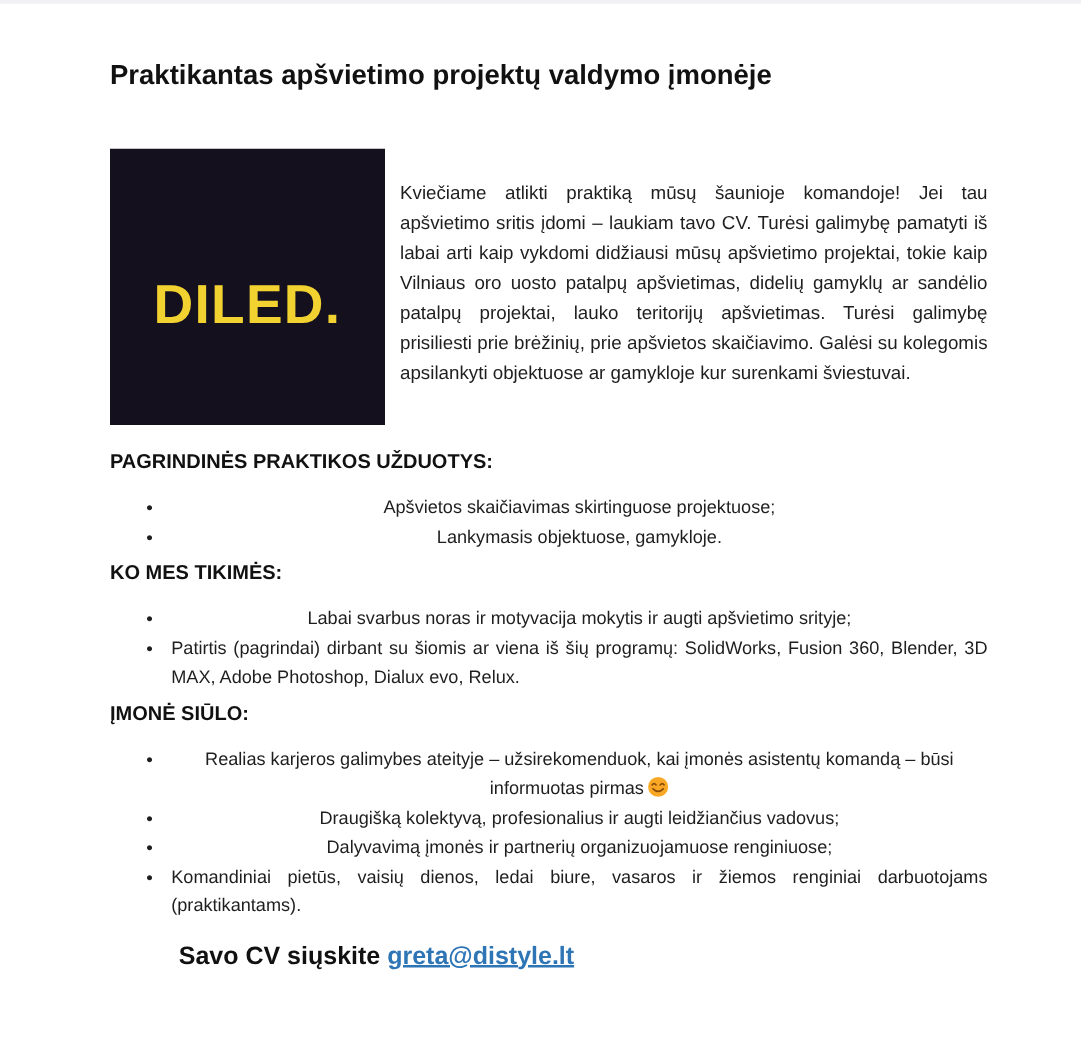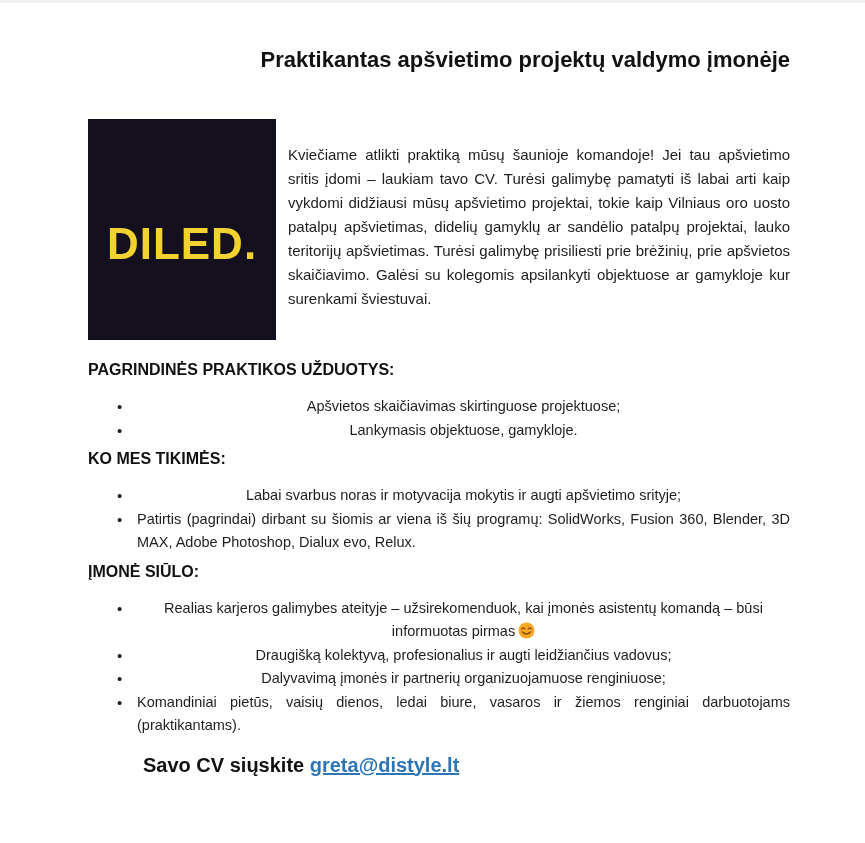--- a/index.html
+++ b/index.html
@@ -12,33 +12,33 @@
     font-family: "Liberation Sans", "DejaVu Sans", sans-serif;
     color: #1e1e1e;
     border-top: 3px solid #f1f1f3;
   }
   .doc { padding: 43px 75px 0 88px; }
 
   h1.title {
     font-size: 22px;
     line-height: 28px;
     font-weight: bold;
-    text-align: right;
+    text-align: left;
     color: #111111;
     margin: 0 0 45px 0;
   }
 
   .media-row {
     display: flex;
     gap: 12px;
     margin-bottom: 21px;
   }
   .logo {
     flex: none;
-    width: 188px;
+    width: 220px;
     height: 221px;
     background: #14101e;
     display: flex;
     align-items: center;
     justify-content: center;
     padding-top: 28px;
   }
   .logo span {
     color: #f2d230;
     font-size: 44px;

